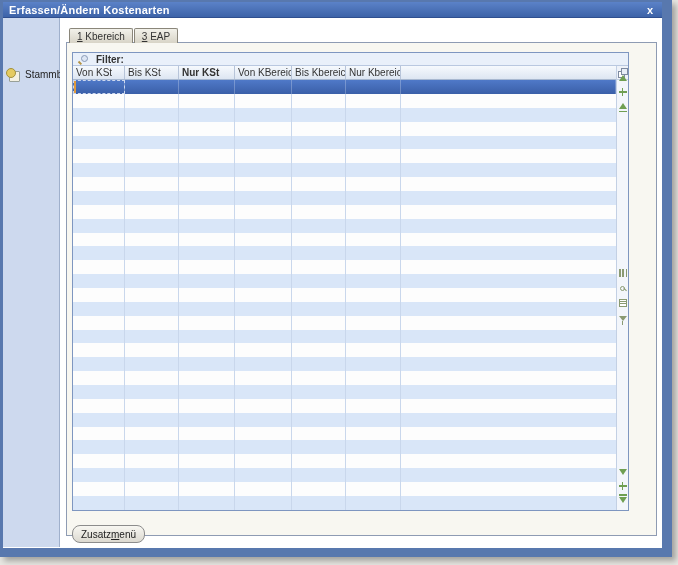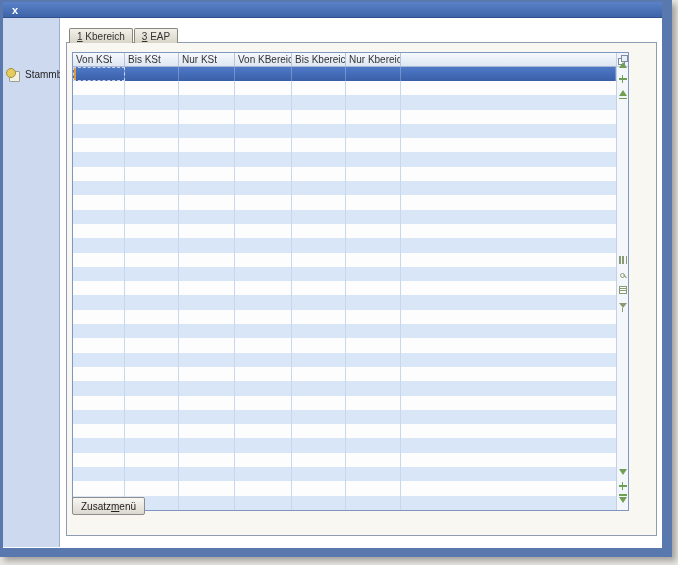--- a/index.html
+++ b/index.html
@@ -81,52 +81,57 @@
   .plusI{width:8px;height:8px;}
   .plusI::before{content:'';position:absolute;left:0;right:0;top:3px;height:1.8px;background:var(--green);}
   .plusI::after{content:'';position:absolute;top:0;bottom:0;left:3px;width:1.8px;background:var(--green);}
   .colsI{width:8px;height:8px;background:repeating-linear-gradient(90deg,var(--olive) 0 1.6px,transparent 1.6px 3.3px);}
   .magI{width:5px;height:5px;border:1.4px solid var(--olive);border-radius:50%;}
   .magI::after{content:'';position:absolute;width:4px;height:1.4px;background:var(--olive);transform:rotate(45deg);right:-3px;bottom:-1px;}
   .expI{width:8px;height:8px;border:1px solid var(--olive);background:repeating-linear-gradient(180deg,#fff 0 1.2px,var(--olive) 1.2px 2.2px);}
   .funI{width:0;height:0;border-left:4px solid transparent;border-right:4px solid transparent;border-top:5px solid var(--olive);}
   .funI::after{content:'';position:absolute;left:-1px;top:0;width:1.6px;height:4px;background:var(--olive);}
 
-  .zbtn{position:absolute;left:5px;top:454px;height:18px;padding:0 8px;
-    background:linear-gradient(#f8f7f2,#dcd9d0);border:1px solid #8c8c8c;border-radius:2px;
+  .zbtn{position:absolute;left:5px;top:482px;height:18px;padding:0 8px;
+    background:linear-gradient(#f8f7f2,#dcd9d0);border:1px solid #8c8c8c;border-radius:8px;
     font-size:10px;color:#222;cursor:pointer;font-family:"Liberation Sans",sans-serif;}
   .zbtn .mn{text-decoration:underline;}
 </style>
 </head>
 <body>
 
 <div class="dialog">
   <div class="titlebar">
+    <span class="ttext">Erfassen/Ändern Kostenarten</span>
     <span class="closex">x</span>
   </div>
   <div class="body-row">
     <div class="side">
       <div class="side-item">
         <span class="sb-icon"></span>
         <span>Stammblatt</span>
       </div>
     </div>
     <div class="main">
       <div class="tabstrip">
         <div class="tab"><span class="mn">1</span><span> Kbereich</span></div>
         <div class="tab"><span class="mn">3</span><span> EAP</span></div>
       </div>
       <div class="panel">
         <div class="grid">
+          <div class="filterbar">
+            <span class="fmag"></span>
+            <span class="flabel">Filter:</span>
+          </div>
           <div class="grid-lower">
             <div class="cols">
               <div class="ghead">
                   <div class="hcell" style="width: 52px;">Von KSt</div>
                   <div class="hcell" style="width: 54px;">Bis KSt</div>
-                  <div class="hcell" style="width: 56px;">Nur KSt</div>
+                  <div class="hcell" style="width: 56px; font-weight: bold;">Nur KSt</div>
                   <div class="hcell" style="width: 57px;">Von KBereich</div>
                   <div class="hcell" style="width: 54px;">Bis Kbereich</div>
                   <div class="hcell" style="width: 55px;">Nur Kbereich</div>
                   <div class="hcell hfill"></div>
                 </div>
               <div class="grows">
                   <div class="row selected">
                     <div class="cell focus" style="width: 52px;"></div>
                     <div class="cell" style="width: 54px;"></div>
                     <div class="cell" style="width: 56px;"></div>

